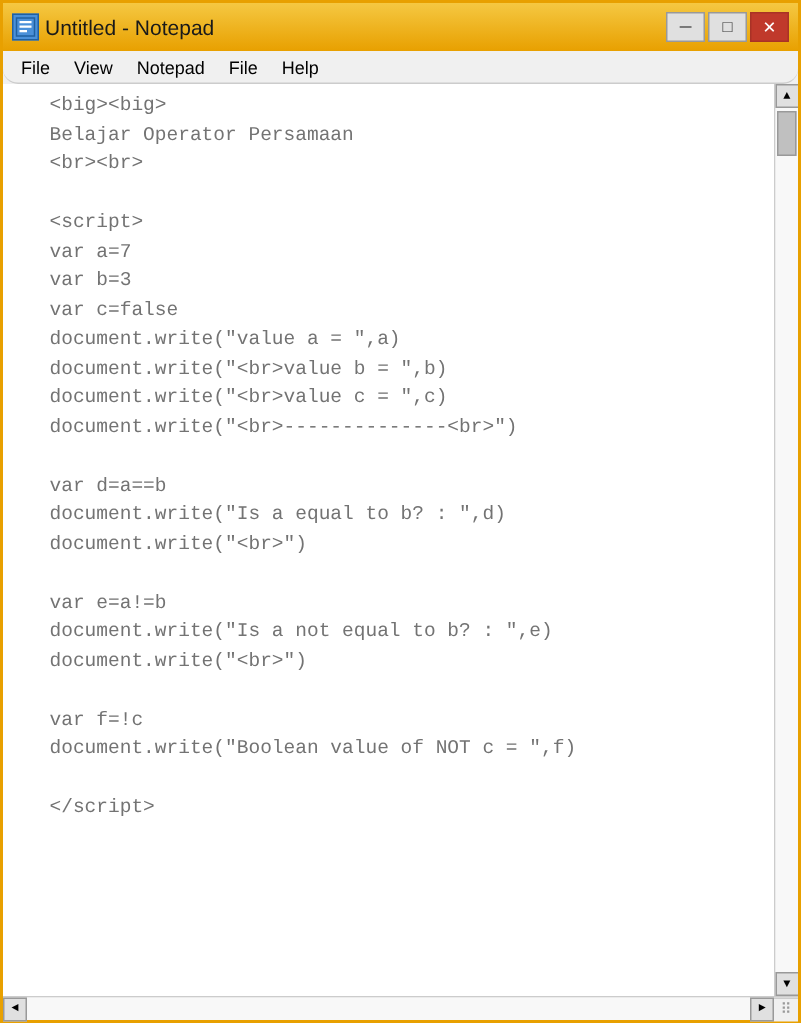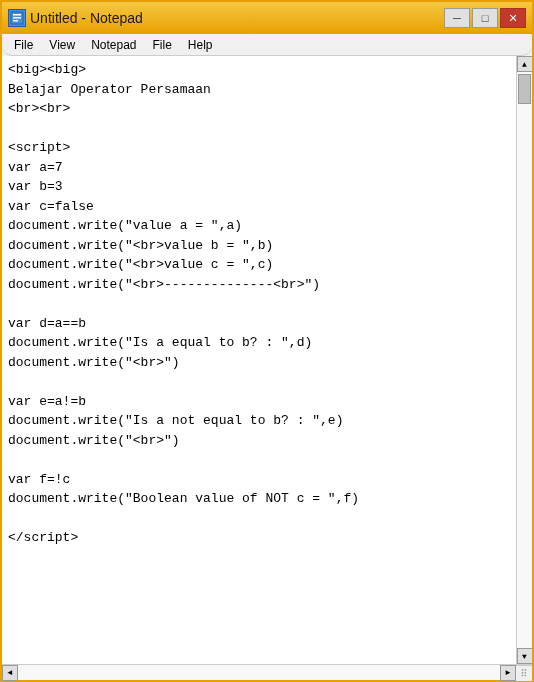--- a/index.html
+++ b/index.html
@@ -115,23 +115,24 @@
     }
 
     .editor-content {
       flex: 1;
       overflow-y: auto;
       overflow-x: auto;
       padding: 4px 6px;
       font-family: 'Courier New', Courier, monospace;
       font-size: 13px;
       line-height: 1.5;
-      color: #000000;
+      color: #737373;
       white-space: pre;
       background: white;
+      margin-left: 25px;
     }
 
     .editor-content::-webkit-scrollbar {
       width: 16px;
       height: 16px;
     }
 
     .editor-content::-webkit-scrollbar-track {
       background: #f0f0f0;
       border: 1px solid #ccc;

